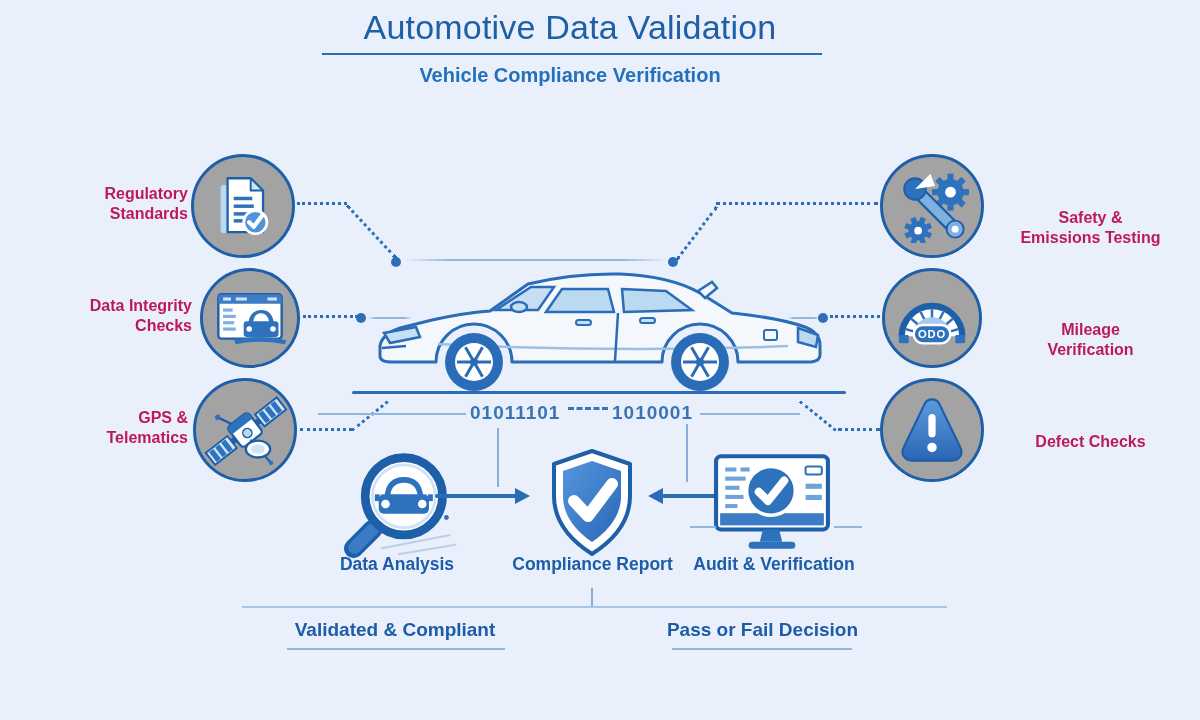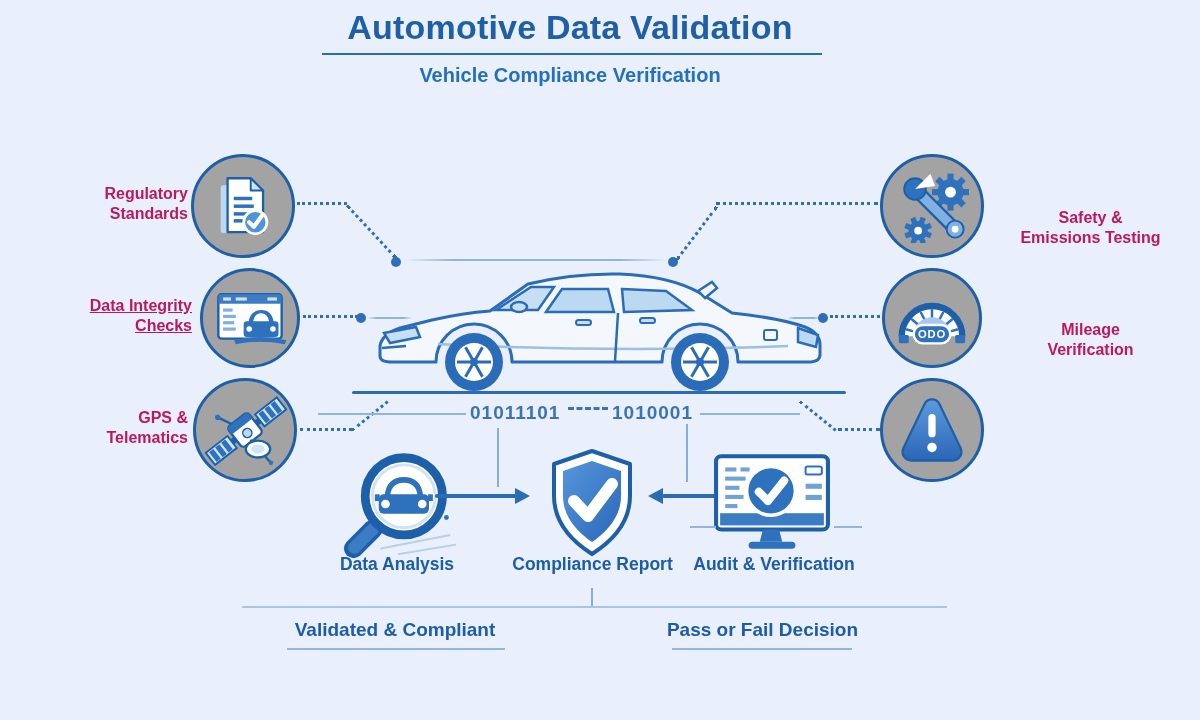--- a/index.html
+++ b/index.html
@@ -1,20 +1,20 @@
 <!DOCTYPE html>
 <html><head>
 <meta charset="utf-8">
 <style>
   html,body{margin:0;padding:0;background:#dfe7f4;}
   .canvas{position:relative;width:1200px;height:720px;background:#e9f0fb;overflow:hidden;
           font-family:"Liberation Sans",sans-serif;}
   
   .title{position:absolute;left:170px;top:8px;width:800px;text-align:center;
-         font-size:34px;font-weight:bold;color:#1e5fa6;letter-spacing:.2px;}
+         font-size:34px;font-weight:normal;color:#1e5fa6;letter-spacing:.2px;}
   .title-underline{position:absolute;left:322px;top:53px;width:500px;height:2px;background:#2a6cb8;}
   .subtitle{position:absolute;left:170px;top:64px;width:800px;text-align:center;
             font-size:20px;font-weight:bold;color:#2470ba;}
   .src-label{position:absolute;font-weight:bold;font-size:16px;color:#be185d;line-height:1.28;}
   .src-label.right{text-align:center;margin-top:24px;}
   .src-label.left{text-align:right;}
   .binary{position:absolute;top:402px;font-size:19px;font-weight:bold;color:#3a74b6;letter-spacing:1px;}
   .proc-label{position:absolute;top:554px;font-size:17.5px;font-weight:bold;color:#1c5ca8;text-align:center;}
   .outcome-label{position:absolute;top:619px;font-size:19px;font-weight:bold;color:#1c5ca8;text-align:center;}
   
@@ -43,38 +43,39 @@
 <div class="canvas">
 
   <div class="title">Automotive Data Validation</div>
   <div class="title-underline"></div>
   <div class="subtitle">Vehicle Compliance Verification</div>
 
   <div class="src-label left" style="left:40px;top:184px;width:148px;">
     <div>Regulatory</div>
     <div>Standards</div>
   </div>
-  <div class="src-label left" style="left:30px;top:296px;width:162px;text-decoration:underline;">
+  <div class="src-label left" style="left:30px;top:296px;width:162px;">
     <div>Data Integrity</div>
     <div>Checks</div>
   </div>
   <div class="src-label left" style="left:40px;top:408px;width:148px;">
     <div>GPS &amp;</div>
     <div>Telematics</div>
   </div>
 
   <div class="src-label right" style="left:993px;top:184px;width:195px;">
     <div>Safety &amp;</div>
     <div>Emissions Testing</div>
   </div>
   <div class="src-label right" style="left:993px;top:296px;width:195px;">
     <div>Mileage</div>
     <div>Verification</div>
   </div>
   <div class="src-label right" style="left:993px;top:408px;width:195px;">
+    <div>Defect Checks</div>
   </div>
 
   <div class="circle" style="left:191px;top:154px;width:104px;height:104px;">
     <svg width="74" height="74" viewBox="0 0 96 96">
       <rect x="19" y="21" width="44" height="62" rx="3" fill="#bcd9f2"></rect>
       <path d="M28,12 H58 L74,28 V82 H28 Z" fill="#fff" stroke="#1d5fa8" stroke-width="3" stroke-linejoin="round"></path>
       <path d="M58,12 V28 H74 Z" fill="#cfe4f7" stroke="#1d5fa8" stroke-width="2.5" stroke-linejoin="round"></path>
       <rect x="36" y="36" width="24" height="4.5" fill="#2e72bd"></rect>
       <rect x="36" y="46" width="26" height="4.5" fill="#2e72bd"></rect>
       <rect x="36" y="56" width="18" height="4.5" fill="#2e72bd"></rect>

